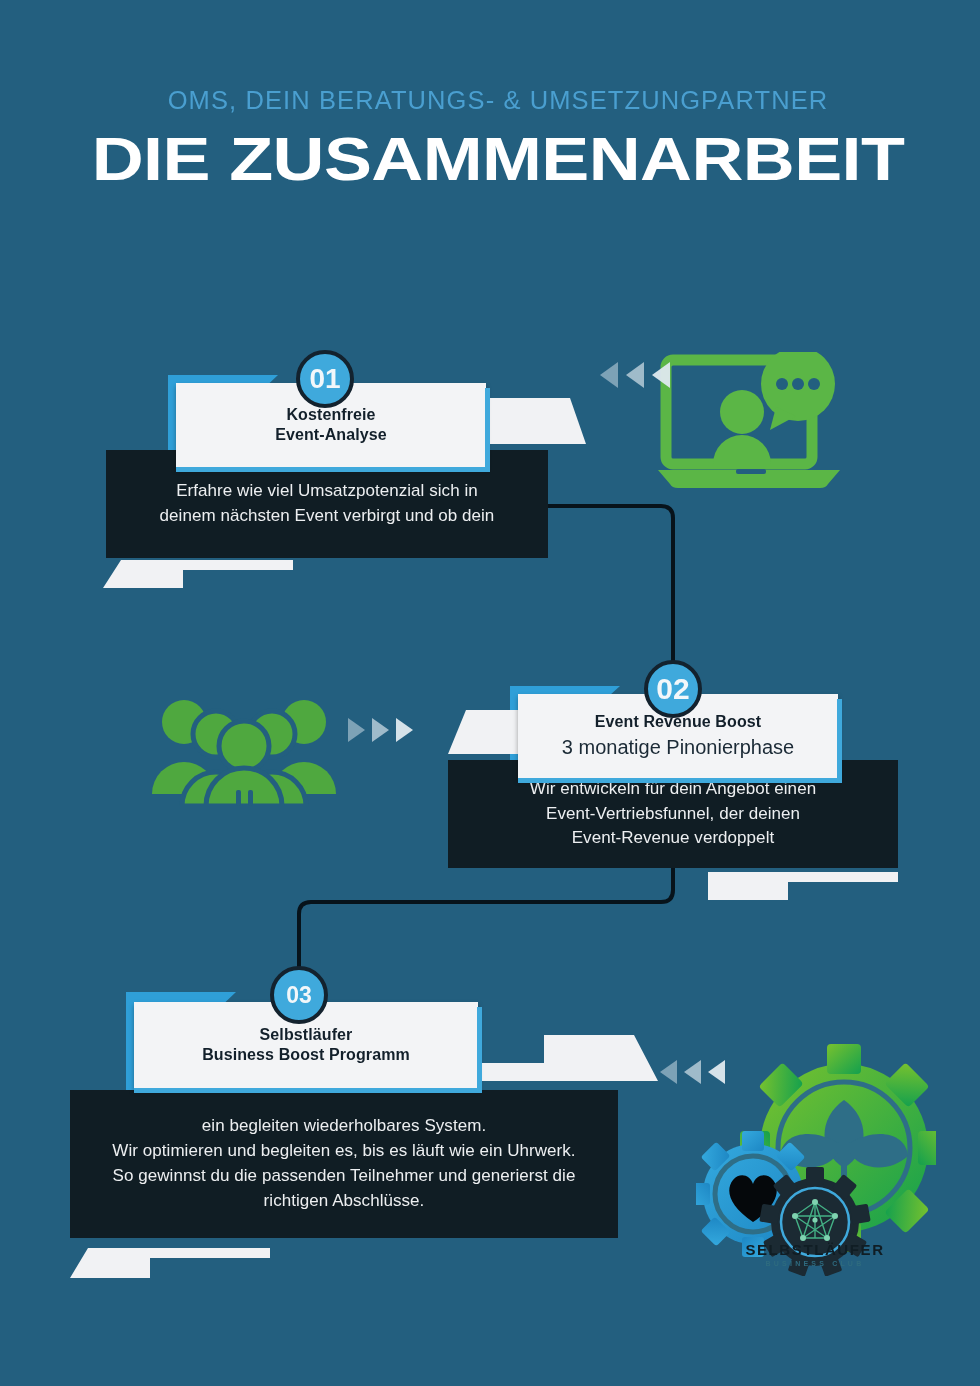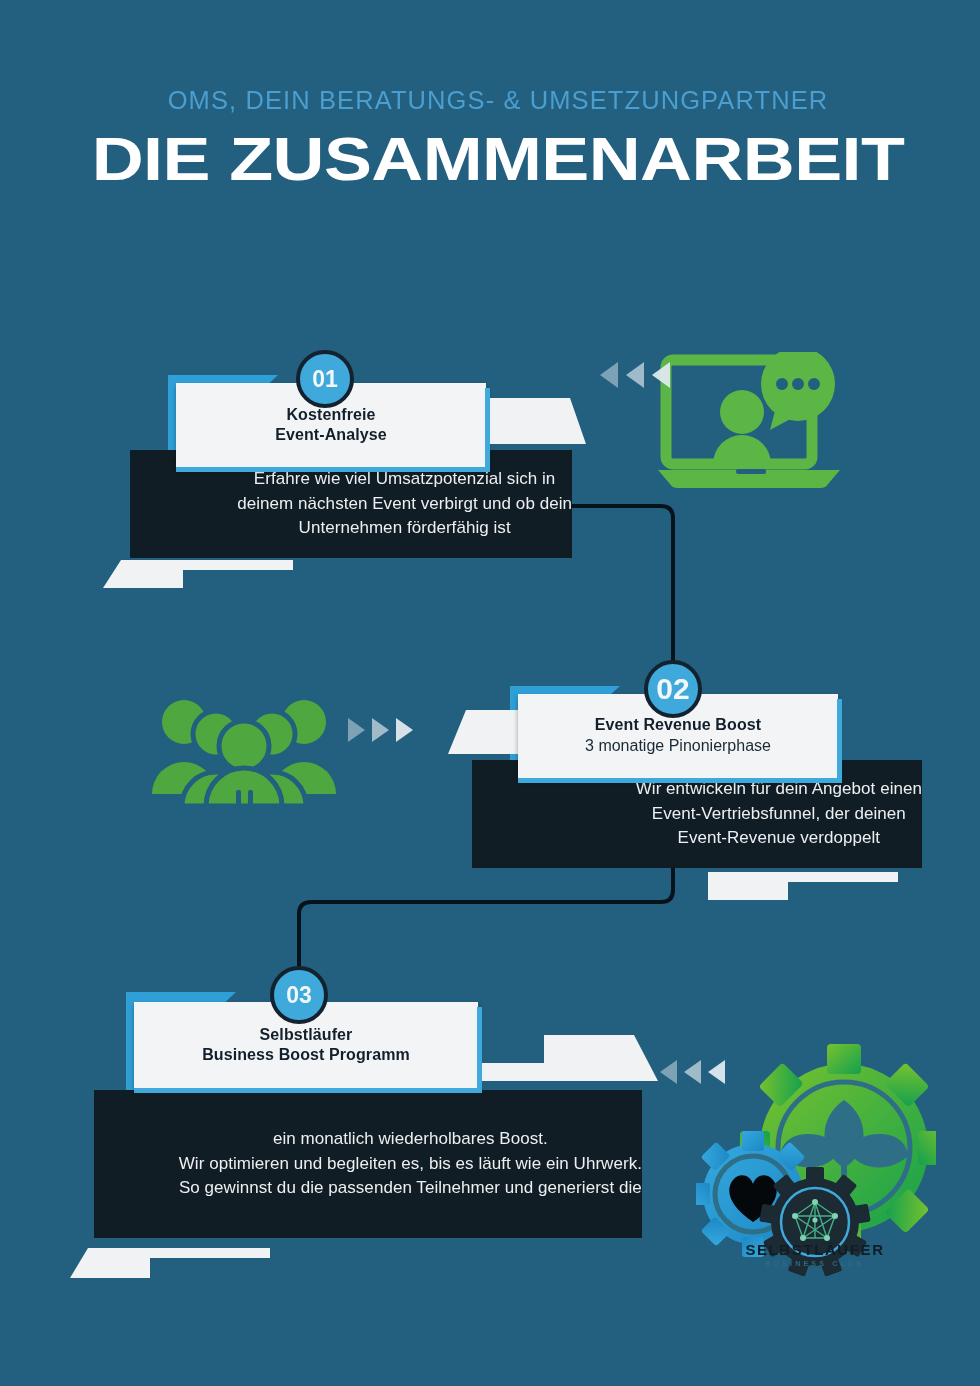--- a/index.html
+++ b/index.html
@@ -42,28 +42,28 @@
     width:100%;height:100%;
     display:flex;flex-direction:column;
     align-items:center;justify-content:center;
     text-align:center;
   }
   .ct-line{
     font-size:16px;font-weight:700;color:#13202B;
     line-height:1.28;letter-spacing:0.1px;
   }
   .ct-sub{
-    font-size:16px;font-weight:400;color:#1b2a36;
+    font-size:20px;font-weight:400;color:#1b2a36;
     line-height:1.3;margin-top:1px;
   }
   .blue-edge{position:absolute;background:#3FA9DC;}
 
   .card-body{
     position:absolute;background:#101D24;
-    display:flex;align-items:center;justify-content:flex-end;margin-left:24px;
+    display:flex;align-items:center;justify-content:center;
   }
   .cb-text{
     color:#EDEFF1;font-size:17px;line-height:1.46;
     text-align:center;font-weight:400;
     letter-spacing:0.05px;
   }
 
   .num{
     position:absolute;border-radius:50%;
     background:#3FA9DC;border:4px solid #13222E;
@@ -114,38 +114,37 @@
     </svg>
 
     <svg class="deco" style="left:478px;top:398px;" width="100" height="46">
       <polygon points="0,0 84,0 100,46 0,46" fill="#F1F2F4"></polygon>
     </svg>
 
     <div class="card-body" style="left:98px;top:450px;width:442px;height:108px;">
       <div class="cb-text">
         <div>Erfahre wie viel Umsatzpotenzial sich in</div>
         <div>deinem nächsten Event verbirgt und ob dein</div>
-        <div>Unternehmen förderfähig ist</div>
       </div>
     </div>
 
     <svg class="deco" style="left:95px;top:560px;" width="190" height="28">
       <polygon points="18,0 190,0 190,10 80,10 80,28 0,28" fill="#F1F2F4"></polygon>
     </svg>
 
     <div class="card-title" style="left:168px;top:383px;width:310px;height:84px;">
       <div class="inner">
         <div class="ct-line">Kostenfreie</div>
         <div class="ct-line">Event-Analyse</div>
       </div>
     </div>
     <div class="blue-edge" style="left:168px;top:467px;width:314px;height:5px;"></div>
     <div class="blue-edge" style="left:477px;top:388px;width:5px;height:84px;"></div>
 
-    <div class="num" style="left:288px;top:350px;width:58px;height:58px;font-size:23px;">
+    <div class="num" style="left:288px;top:350px;width:58px;height:58px;font-size:28px;">
       <span>01</span>
     </div>
   </div>
 
   <div class="icon" style="left:650px;top:352px;">
     <svg width="190" height="140" viewBox="0 0 190 140">
       <rect x="8" y="8" width="146" height="104" rx="7" ry="7" fill="none" stroke="#5BB646" stroke-width="11"></rect>
       <path d="M0,118 H182 L170,132 Q168,136 162,136 H20 Q14,136 12,132 Z" fill="#5BB646"></path>
       <rect x="78" y="117" width="30" height="5" rx="2" fill="#235F7F"></rect>
       <circle cx="84" cy="60" r="22" fill="#5BB646"></circle>
@@ -248,23 +247,24 @@
     <svg class="deco" style="left:118px;top:992px;" width="110" height="105">
       <polygon points="0,0 110,0 70,38 38,38 38,105 0,105" fill="#2F9FD8"></polygon>
     </svg>
 
     <svg class="deco" style="left:470px;top:1035px;" width="180" height="46">
       <polygon points="0,28 66,28 66,0 156,0 180,46 0,46" fill="#F1F2F4"></polygon>
     </svg>
 
     <div class="card-body" style="left:62px;top:1090px;width:548px;height:148px;">
       <div class="cb-text">
-        <div>ein monatlich wiederholbares Boost.</div>
+        <div>ein begleiten wiederholbares System.</div>
         <div>Wir optimieren und begleiten es, bis es läuft wie ein Uhrwerk.</div>
         <div>So gewinnst du die passenden Teilnehmer und generierst die</div>
+        <div>richtigen Abschlüsse.</div>
       </div>
     </div>
 
     <svg class="deco" style="left:62px;top:1248px;" width="200" height="30">
       <polygon points="18,0 200,0 200,10 80,10 80,30 0,30" fill="#F1F2F4"></polygon>
     </svg>
 
     <div class="card-title" style="left:126px;top:1002px;width:344px;height:86px;">
       <div class="inner">
         <div class="ct-line">Selbstläufer</div>

